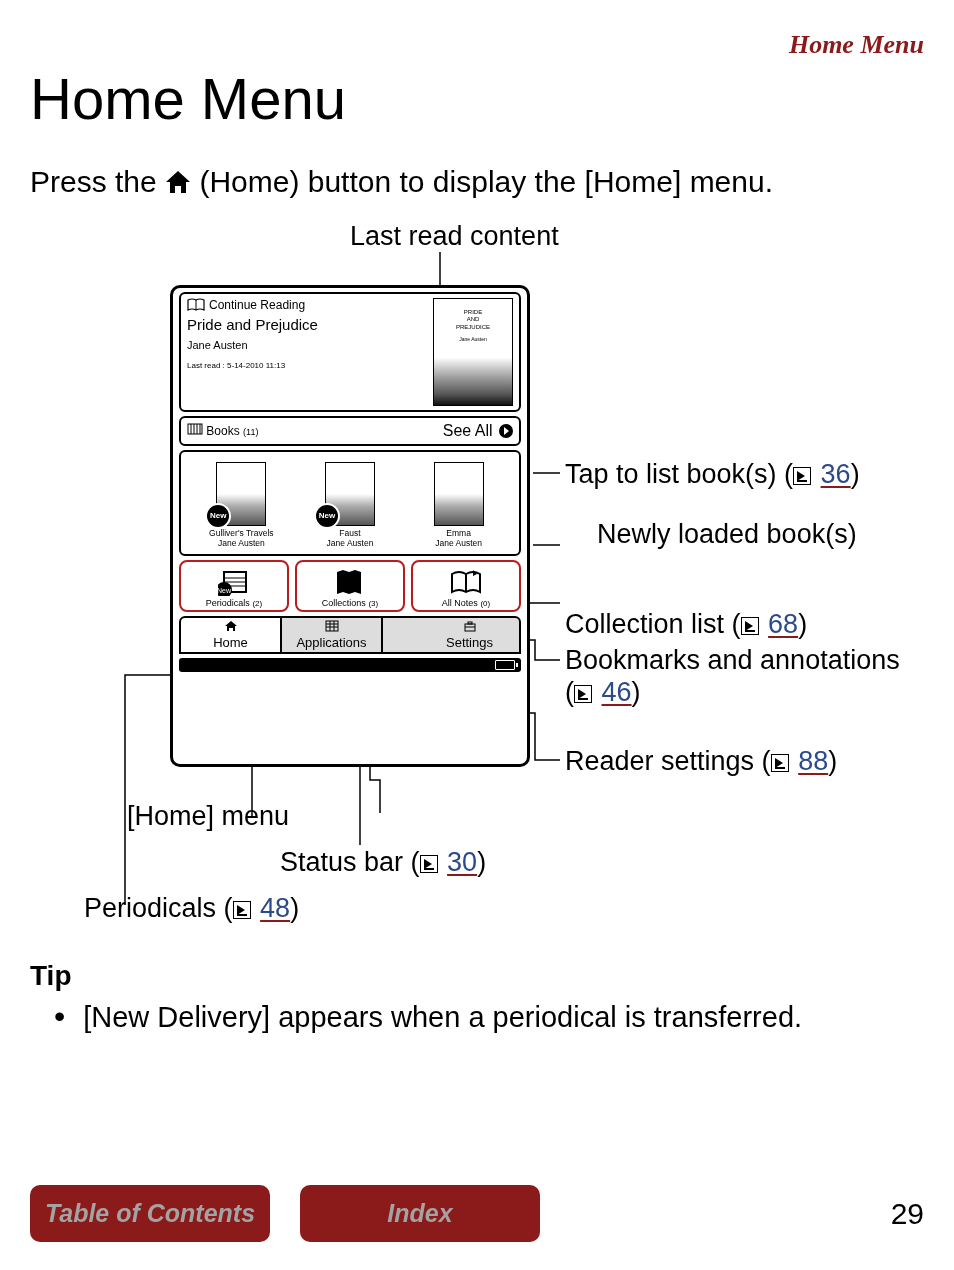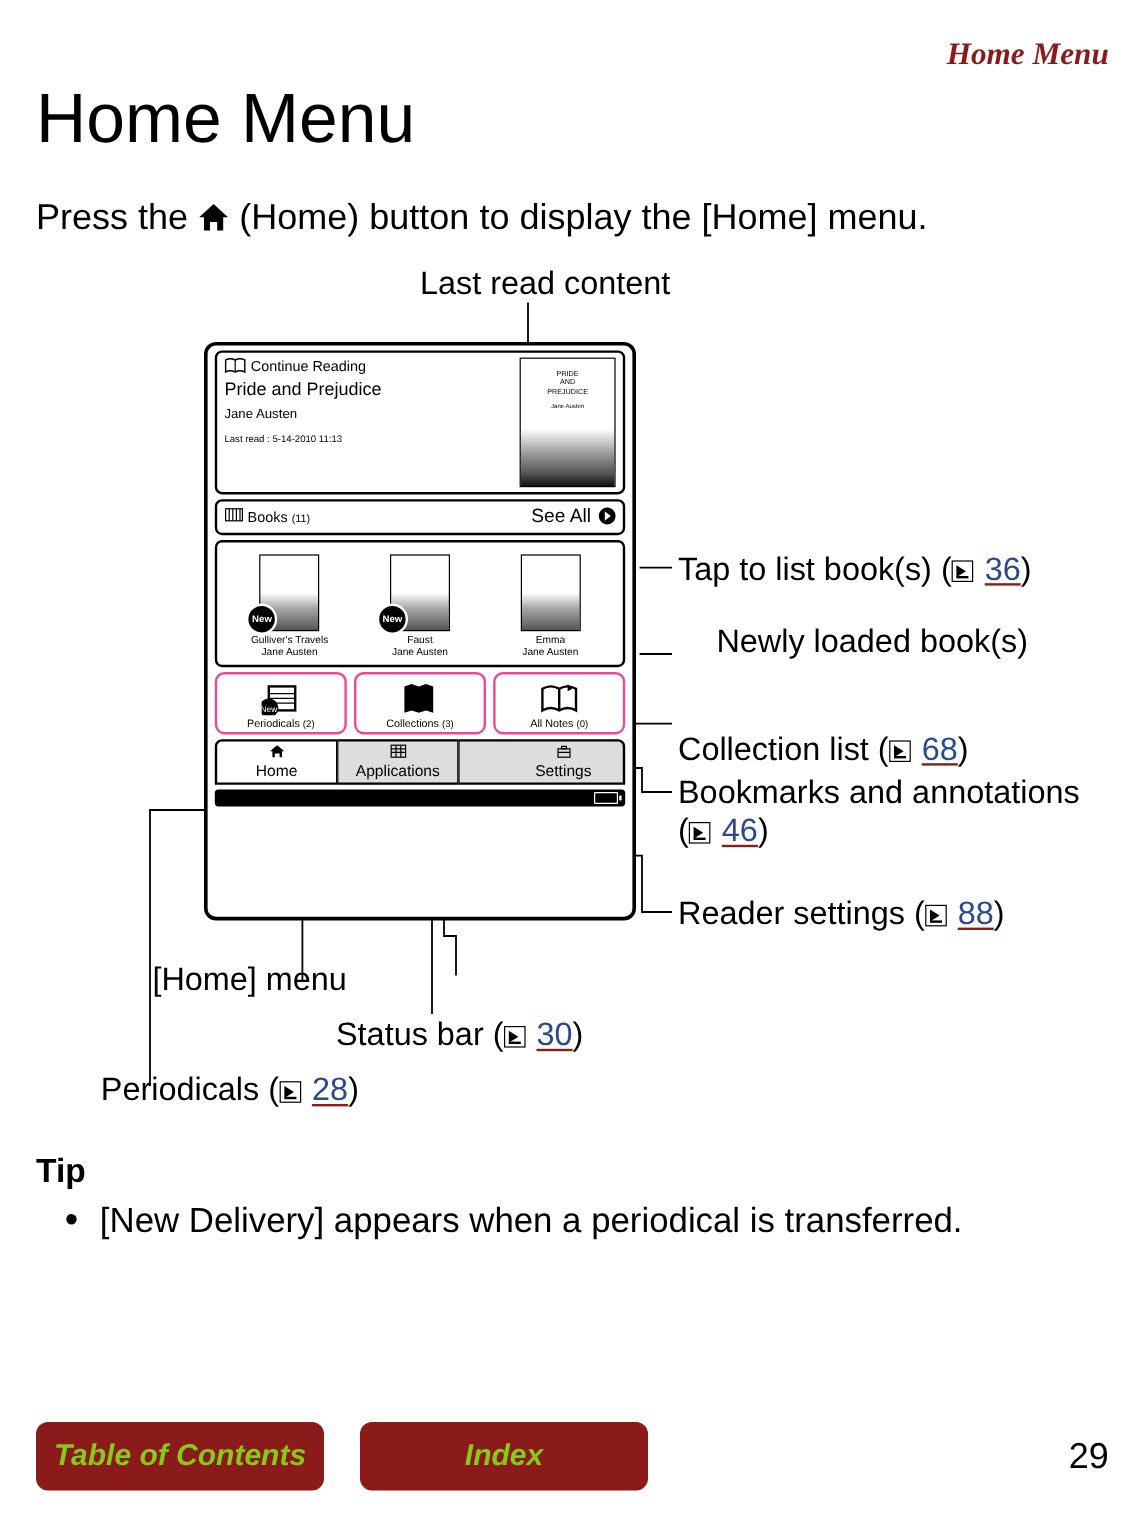--- a/index.html
+++ b/index.html
@@ -173,21 +173,21 @@
   }
   .d-thumb-title { font-size: 8.5px; }
   .d-thumb-author { font-size: 8.5px; }
   .d-btn-row {
     display: flex;
     gap: 6px;
     margin: 4px 6px;
   }
   .d-btn {
     flex: 1;
-    border: 2px solid #ec4899;
+    border: 2px solid #b91c1c;
     border-radius: 8px;
     text-align: center;
     padding: 4px 0 2px 0;
     font-size: 9px;
   }
   .d-btn .icon-area { height: 32px; display: flex; align-items: center; justify-content: center; position: relative; }
   .d-btn .count { font-size: 8px; }
   .d-navbar {
     display: flex;
     margin: 0 6px;
@@ -264,21 +264,21 @@
     position: absolute;
     left: 30px;
     right: 30px;
     bottom: 28px;
     display: flex;
     align-items: center;
     gap: 30px;
   }
   .pill {
     background: #8b1a1a;
-    color: #84cc16;
+    color: #a3a3a3;
     font-weight: bold;
     font-style: italic;
     font-size: 25px;
     padding: 14px 0;
     width: 240px;
     text-align: center;
     border-radius: 10px;
     font-family: 'Myriad Pro', 'Segoe UI', Arial, sans-serif;
   }
   .page-num {
@@ -361,21 +361,21 @@
   </div>
 
   <div class="callout" style="left:97px; top:580px;">[Home] menu</div>
 
 
   <div class="callout" style="left:250px; top:626px;">
     <span>Status bar (</span><span class="ref-icon"></span> <a class="page-link">30</a><span>)</span>
   </div>
 
   <div class="callout" style="left:54px; top:672px;">
-    <span>Periodicals (</span><span class="ref-icon"></span> <a class="page-link">28</a><span>)</span>
+    <span>Periodicals (</span><span class="ref-icon"></span> <a class="page-link">48</a><span>)</span>
   </div>
 
   <div class="device">
     <div class="d-section d-continue">
       <div class="d-continue-left">
         <div class="d-continue-head">
           <svg width="18" height="14" viewBox="0 0 18 14">
               <path d="M1 2 Q5 0 9 2 Q13 0 17 2 L17 12 Q13 10 9 12 Q5 10 1 12 Z" fill="none" stroke="#000" stroke-width="1.2"></path>
               <line x1="9" y1="2" x2="9" y2="12" stroke="#000"></line>
             </svg>

